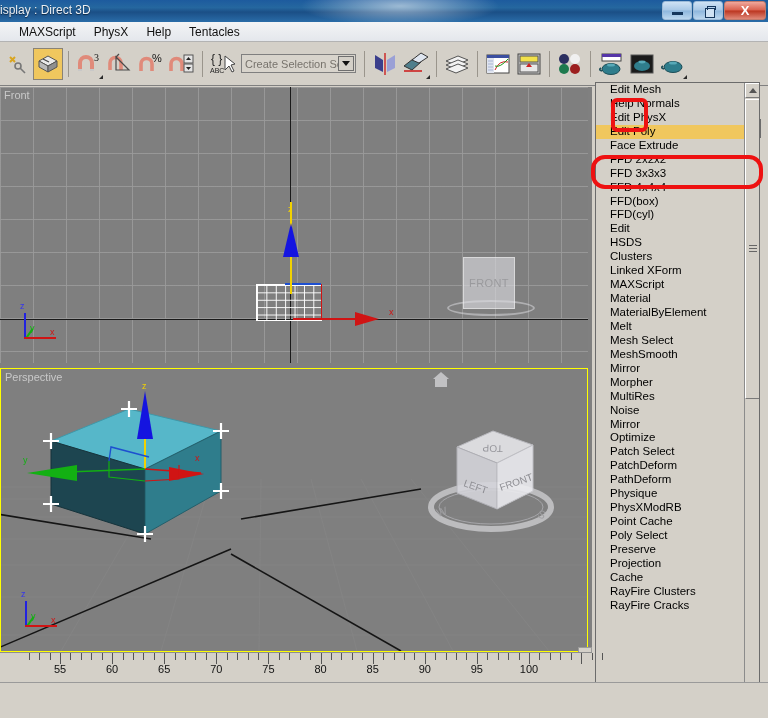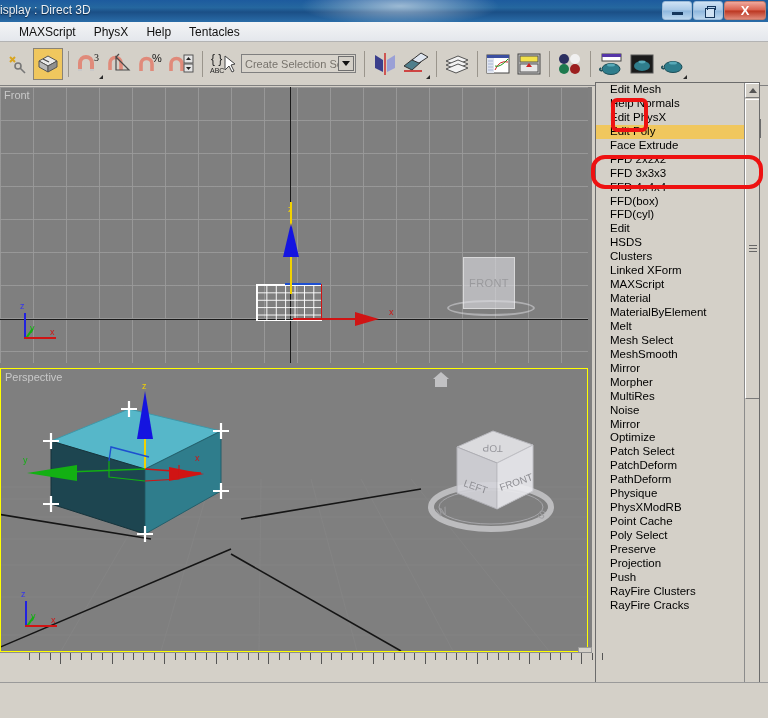--- a/index.html
+++ b/index.html
@@ -574,21 +574,21 @@
       <div class="dd-item">Optimize</div>
       <div class="dd-item">Patch Select</div>
       <div class="dd-item">PatchDeform</div>
       <div class="dd-item">PathDeform</div>
       <div class="dd-item">Physique</div>
       <div class="dd-item">PhysXModRB</div>
       <div class="dd-item">Point Cache</div>
       <div class="dd-item">Poly Select</div>
       <div class="dd-item">Preserve</div>
       <div class="dd-item">Projection</div>
-      <div class="dd-item">Push</div>
+      <div class="dd-item">Cache</div>
       <div class="dd-item">RayFire Clusters</div>
       <div class="dd-item">RayFire Cracks</div>
     </div>
   <div id="dd-scroll">
     <div class="sb-btn">
         <span class="caret-up"></span>
       </div>
     <div id="dd-thumb">
         <span class="grip"></span>
       </div>
@@ -653,20 +653,32 @@
       <span class="t" style="left: 518.578px; height: 7px;"></span>
       <span class="t" style="left: 529px; height: 11px;"></span>
       <span class="t" style="left: 539.422px; height: 7px;"></span>
       <span class="t" style="left: 549.844px; height: 7px;"></span>
       <span class="t" style="left: 560.267px; height: 7px;"></span>
       <span class="t" style="left: 570.689px; height: 7px;"></span>
       <span class="t" style="left: 581.111px; height: 11px;"></span>
       <span class="t" style="left: 591.533px; height: 7px;"></span>
       <span class="t" style="left: 601.956px; height: 7px;"></span>
     </div>
+  <div id="tl-nums">
+      <span style="left: 60px;">55</span>
+      <span style="left: 112.111px;">60</span>
+      <span style="left: 164.222px;">65</span>
+      <span style="left: 216.333px;">70</span>
+      <span style="left: 268.444px;">75</span>
+      <span style="left: 320.556px;">80</span>
+      <span style="left: 372.667px;">85</span>
+      <span style="left: 424.778px;">90</span>
+      <span style="left: 476.889px;">95</span>
+      <span style="left: 529px;">100</span>
+    </div>
 </div>
 
 <div id="statusbar">
 
   
   
 
   
   
   

